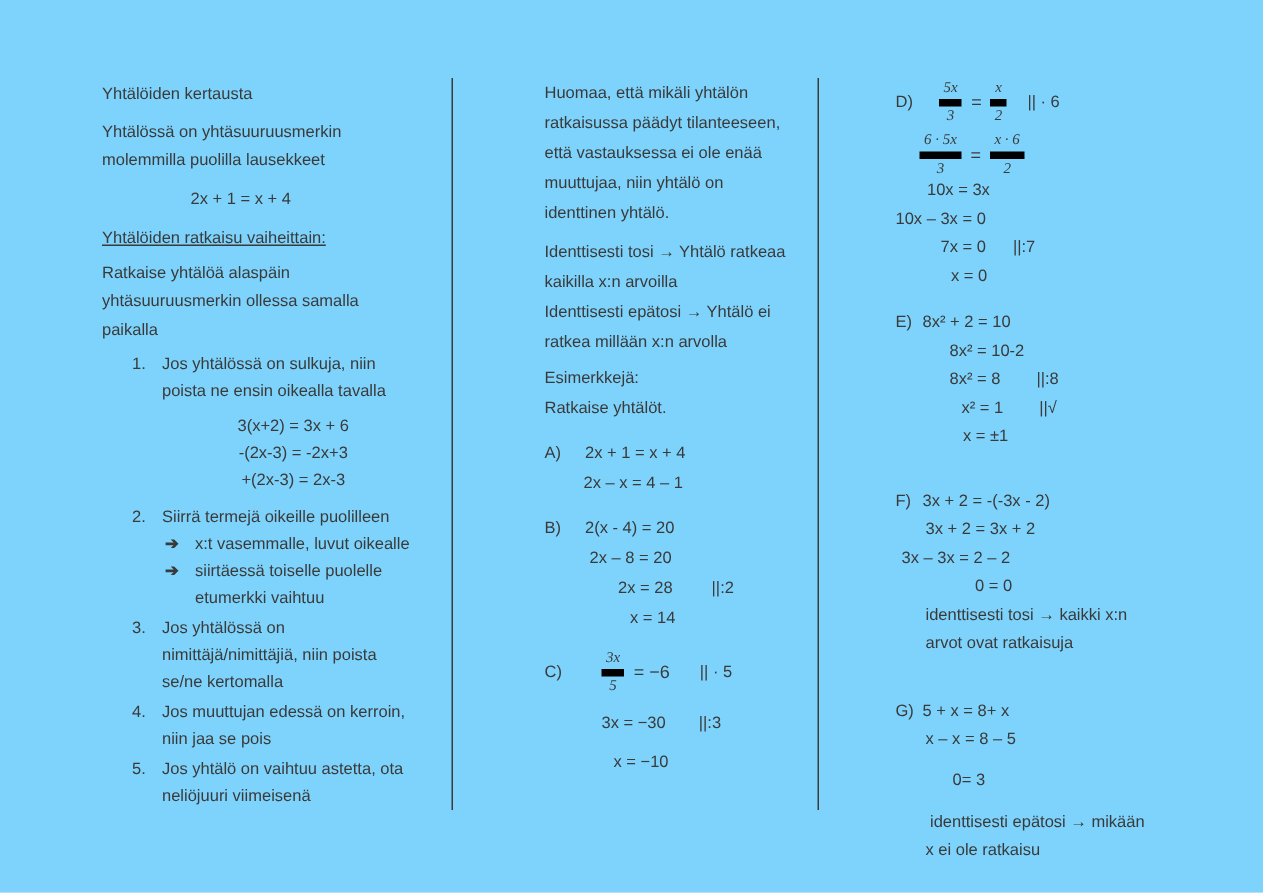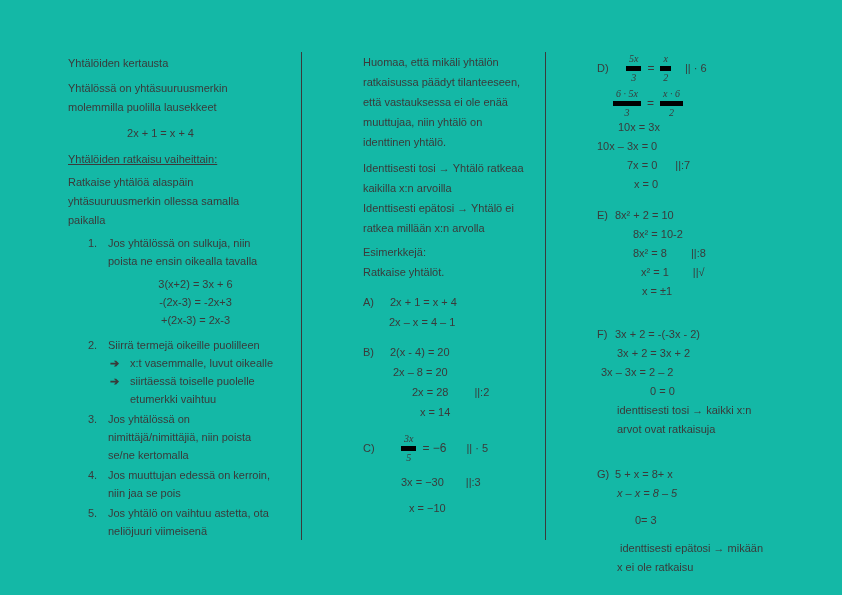--- a/index.html
+++ b/index.html
@@ -1,17 +1,17 @@
 <!DOCTYPE html>
 <html><head>
 <meta charset="utf-8">
 <style>
   html,body { margin:0; padding:0; background:#e8e8e8; }
   .page {
-    position:relative; width:842px; height:595px; background:#14b8a6;
+    position:relative; width:842px; height:595px; background:#7dd3fc;
     font-family:"Liberation Sans", sans-serif; font-size:11px; line-height:19px;
     color:#3a3a3a; overflow:hidden;
   }
   .divider { position:absolute; top:52px; width:1px; height:488px; background:#3a3a3a; }
   .col { position:absolute; }
   .ln { display:block; white-space:nowrap; }
   .wrapln { display:block; }
   .center { text-align:center; }
   .underline { text-decoration:underline; }
   .item { display:flex; align-items:flex-start; padding-left:20px; }
@@ -229,21 +229,21 @@
       <span class="ln" style="margin-left:53px;">0 = 0</span>
       <span class="ln" style="margin-left:20px;">identtisesti tosi → kaikki x:n</span>
       <span class="ln" style="margin-left:20px;">arvot ovat ratkaisuja</span>
     </div>
 
     <div style="margin-top:26px;">
       <span class="exrow">
         <span class="exlabel3">G)</span>
         <span class="ln">5 + x = 8+ x</span>
       </span>
-      <span class="ln" style="margin-left:20px;font-style:italic;">x – x = 8 – 5</span>
+      <span class="ln" style="margin-left:20px;">x – x = 8 – 5</span>
       <span class="ln" style="margin-left:38px; margin-top:8px;">0= 3</span>
       <span class="ln" style="margin-left:23px; margin-top:9px;">identtisesti epätosi → mikään</span>
       <span class="ln" style="margin-left:20px;">x ei ole ratkaisu</span>
     </div>
 
   </div>
 
 </div>
 
 </body></html>

